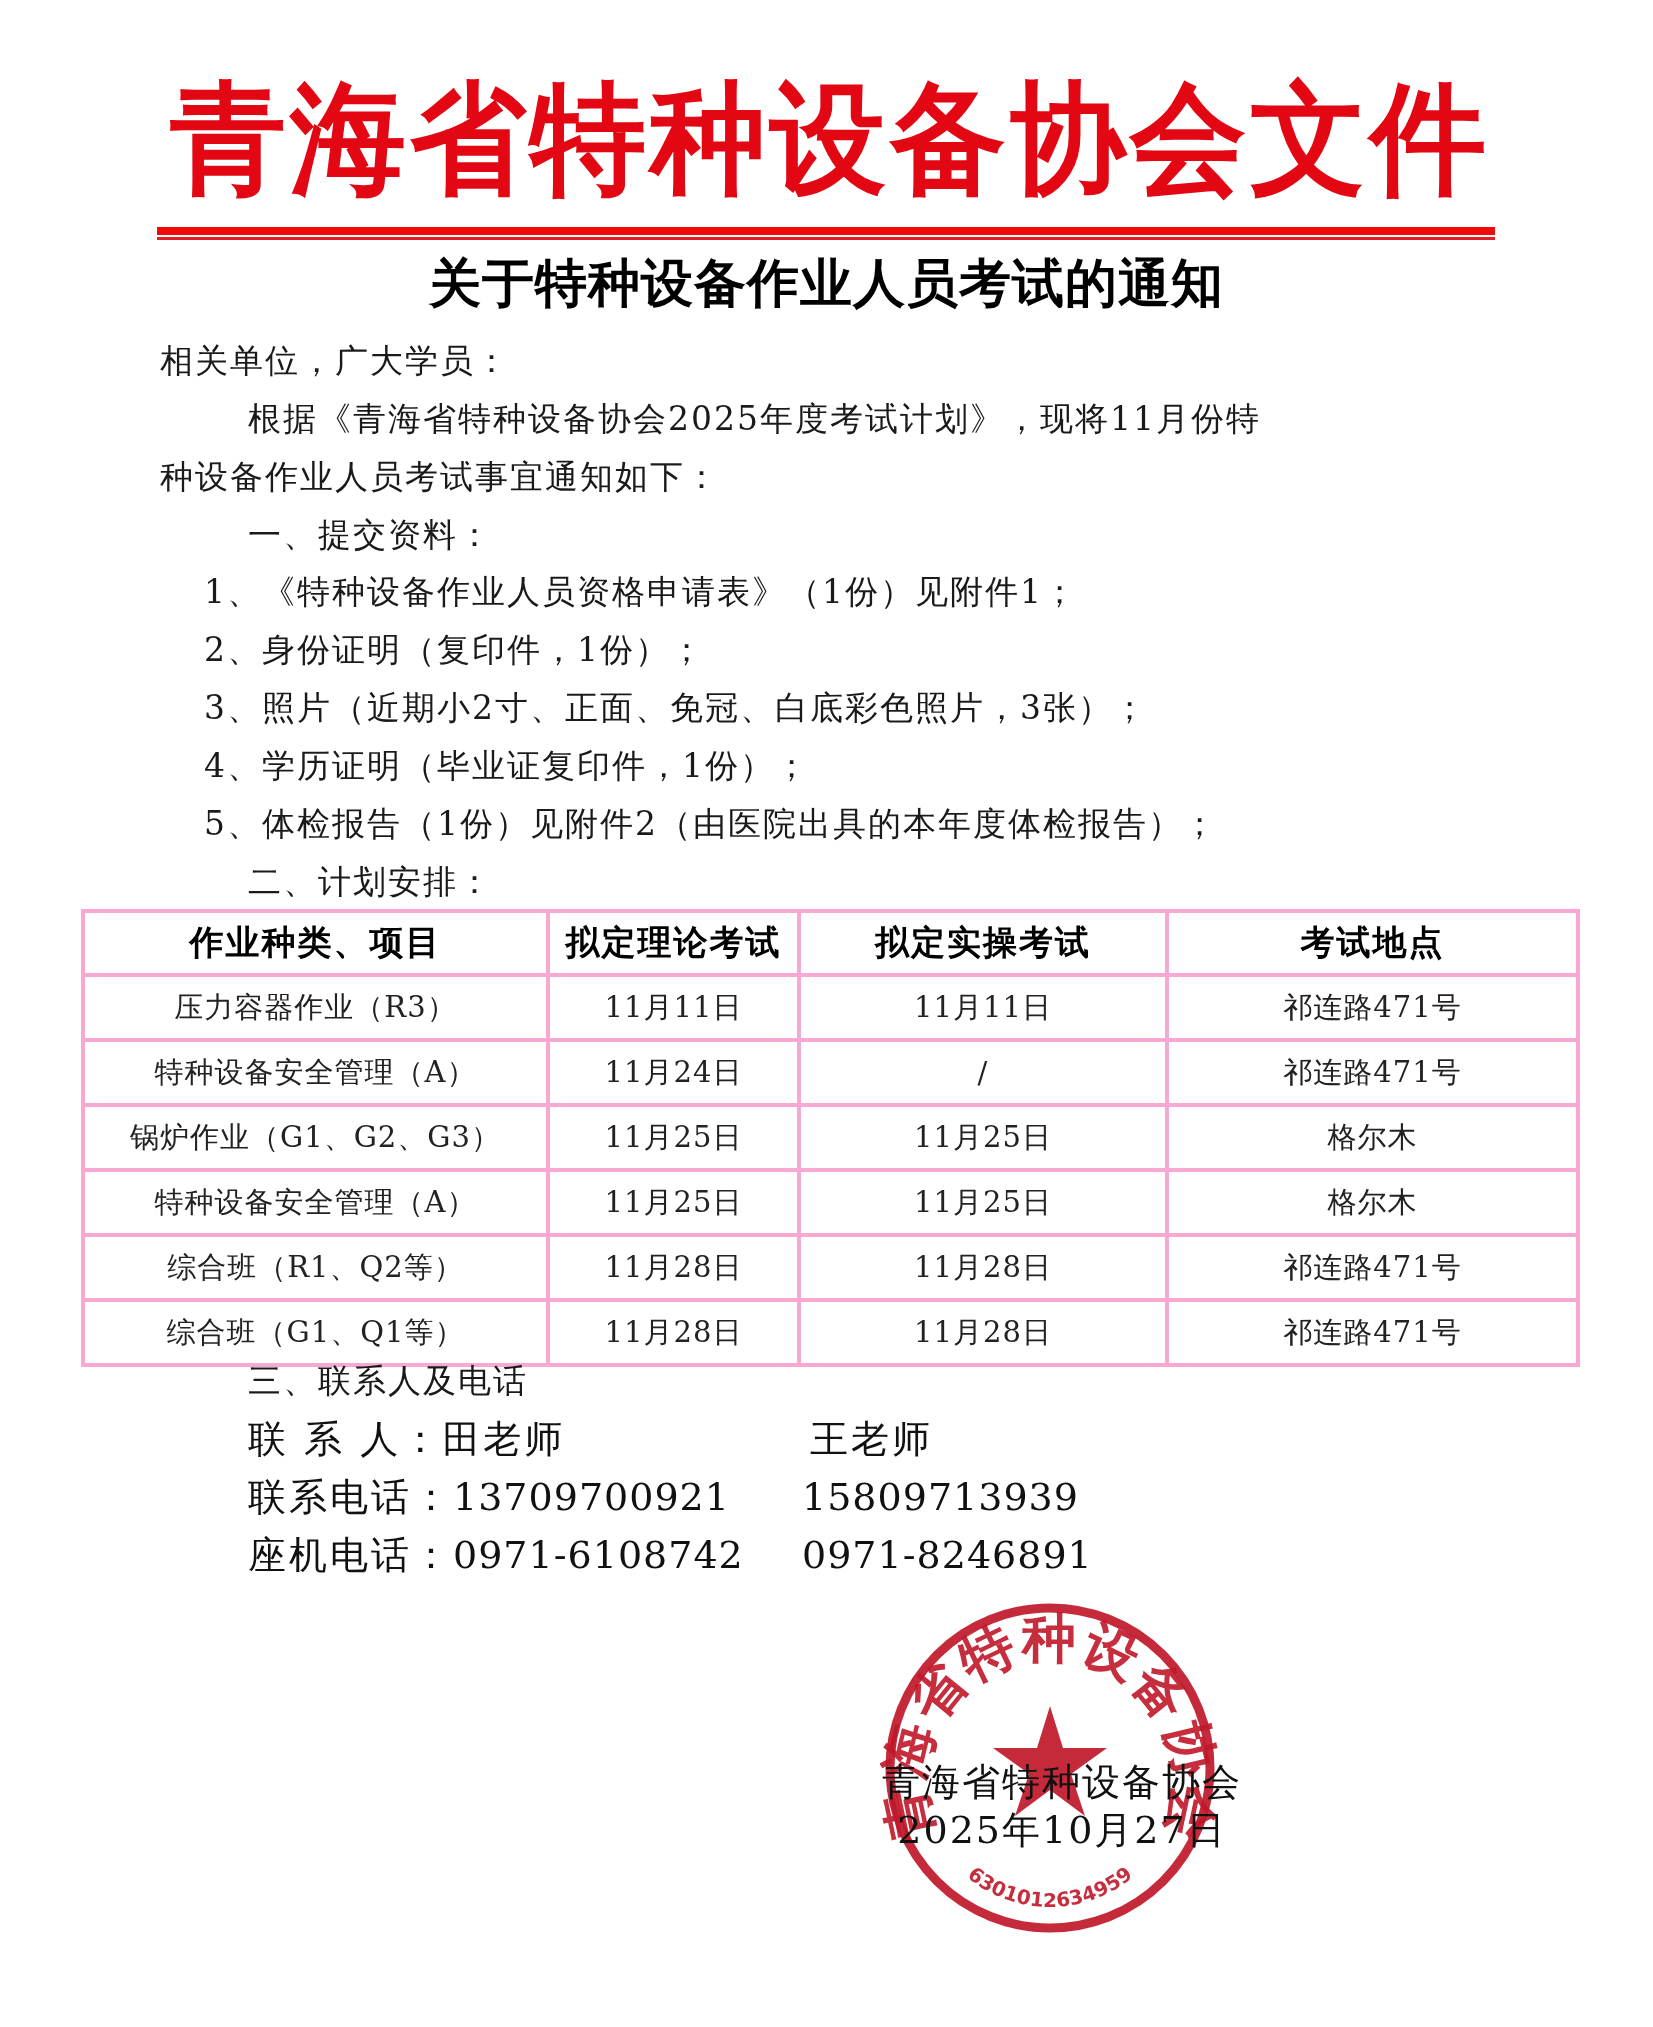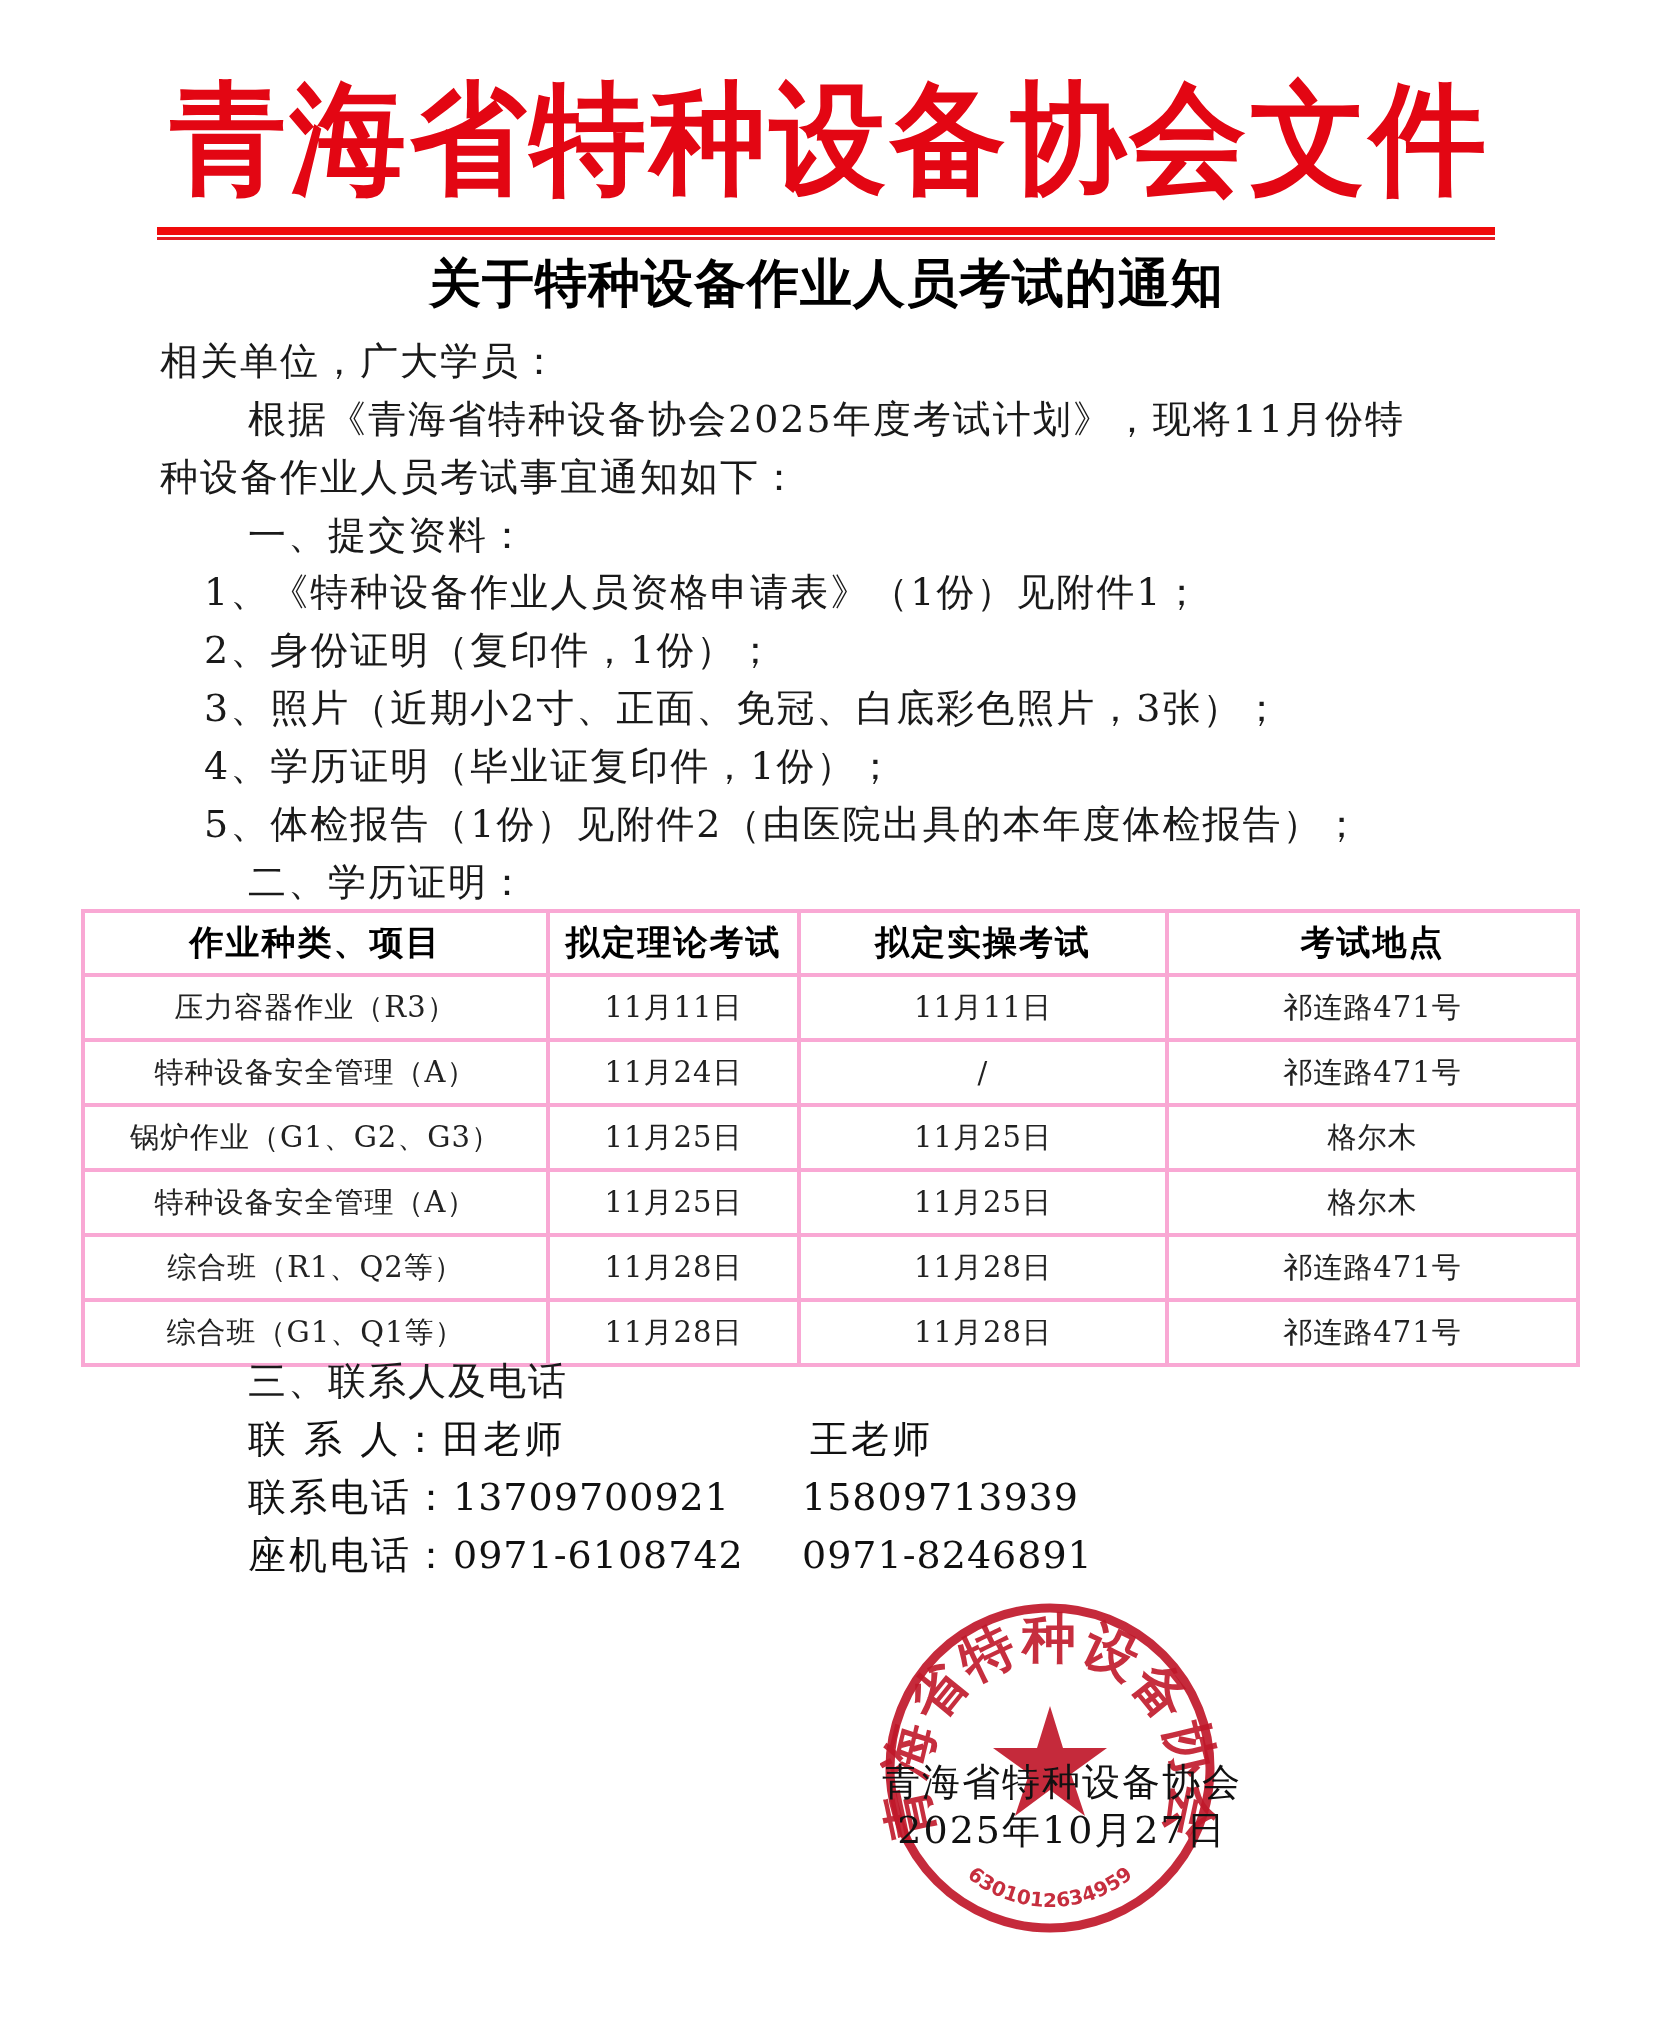--- a/index.html
+++ b/index.html
@@ -60,21 +60,21 @@
       width: 1653px;
       text-align: center;
       font-weight: bold;
       font-size: 52px;
       line-height: 70px;
       color: #000;
       letter-spacing: 1px;
     }
 
     .body-line {
-      font-size: 38px;
+      font-size: 33px;
       line-height: 50px;
       white-space: nowrap;
       color: #1a1a1a;
       letter-spacing: 2px;
     }
 
     
     .schedule {
       left: 81px;
       top: 909px;
@@ -147,21 +147,21 @@
 <div class="abs body-line" style="left:248px; top:394px;">根据《青海省特种设备协会2025年度考试计划》，现将11月份特</div>
 <div class="abs body-line" style="left:160px; top:452px;">种设备作业人员考试事宜通知如下：</div>
 
 <div class="abs body-line" style="left:248px; top:510px;">一、提交资料：</div>
 <div class="abs body-line" style="left:204px; top:567px;">1、《特种设备作业人员资格申请表》（1份）见附件1；</div>
 <div class="abs body-line" style="left:204px; top:625px;">2、身份证明（复印件，1份）；</div>
 <div class="abs body-line" style="left:204px; top:683px;">3、照片（近期小2寸、正面、免冠、白底彩色照片，3张）；</div>
 <div class="abs body-line" style="left:204px; top:741px;">4、学历证明（毕业证复印件，1份）；</div>
 <div class="abs body-line" style="left:204px; top:799px;">5、体检报告（1份）见附件2（由医院出具的本年度体检报告）；</div>
 
-<div class="abs body-line" style="left:248px; top:857px;">二、学历证明：</div>
+<div class="abs body-line" style="left:248px; top:857px;">二、计划安排：</div>
 
 <table class="schedule">
   <colgroup>
     <col style="width:465px">
     <col style="width:251px">
     <col style="width:368px">
     <col style="width:411px">
   </colgroup>
   <thead>
     <tr>

